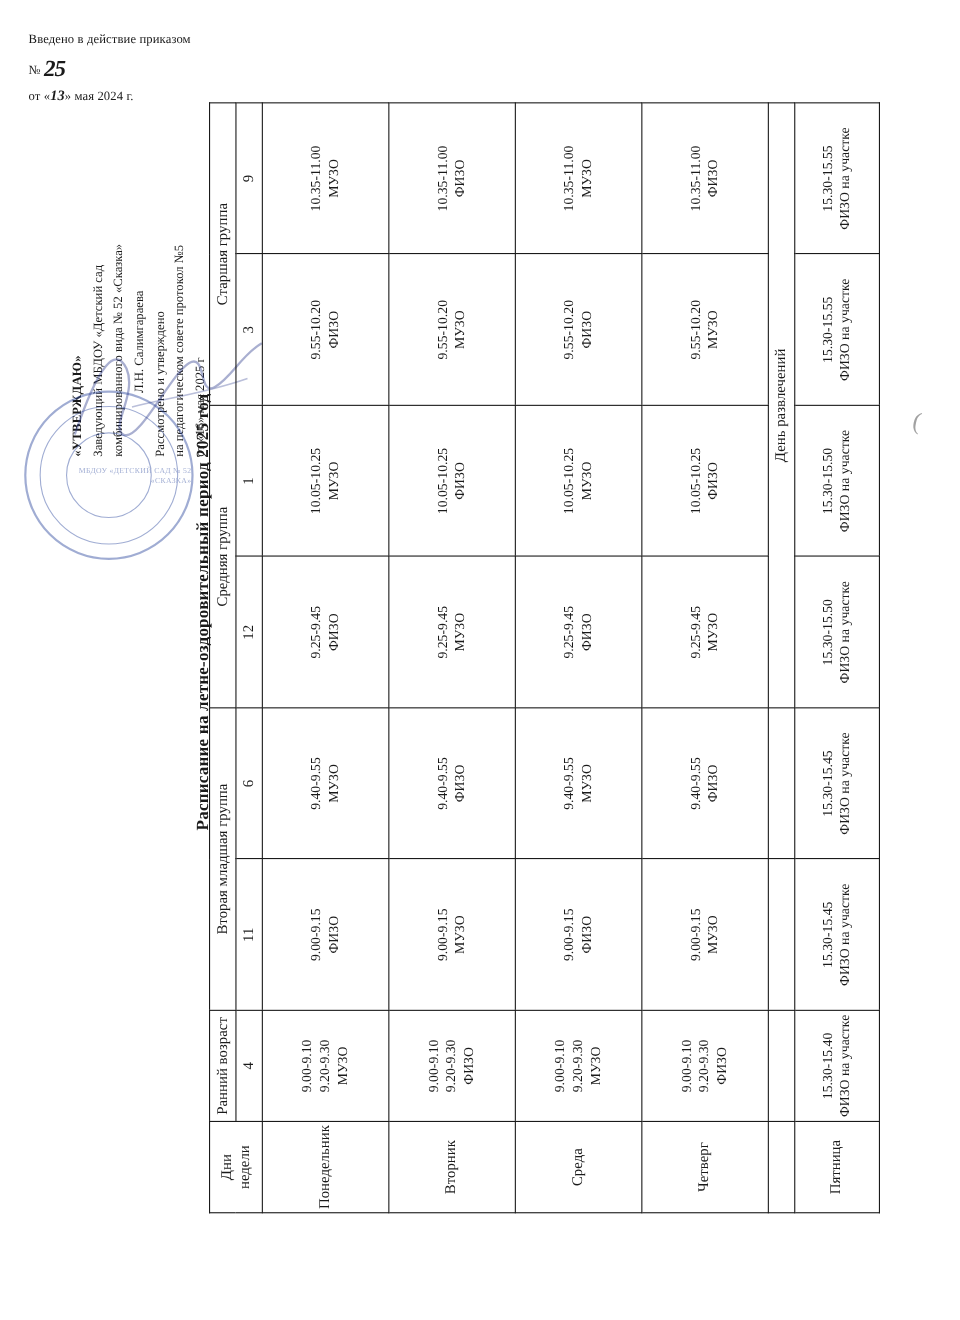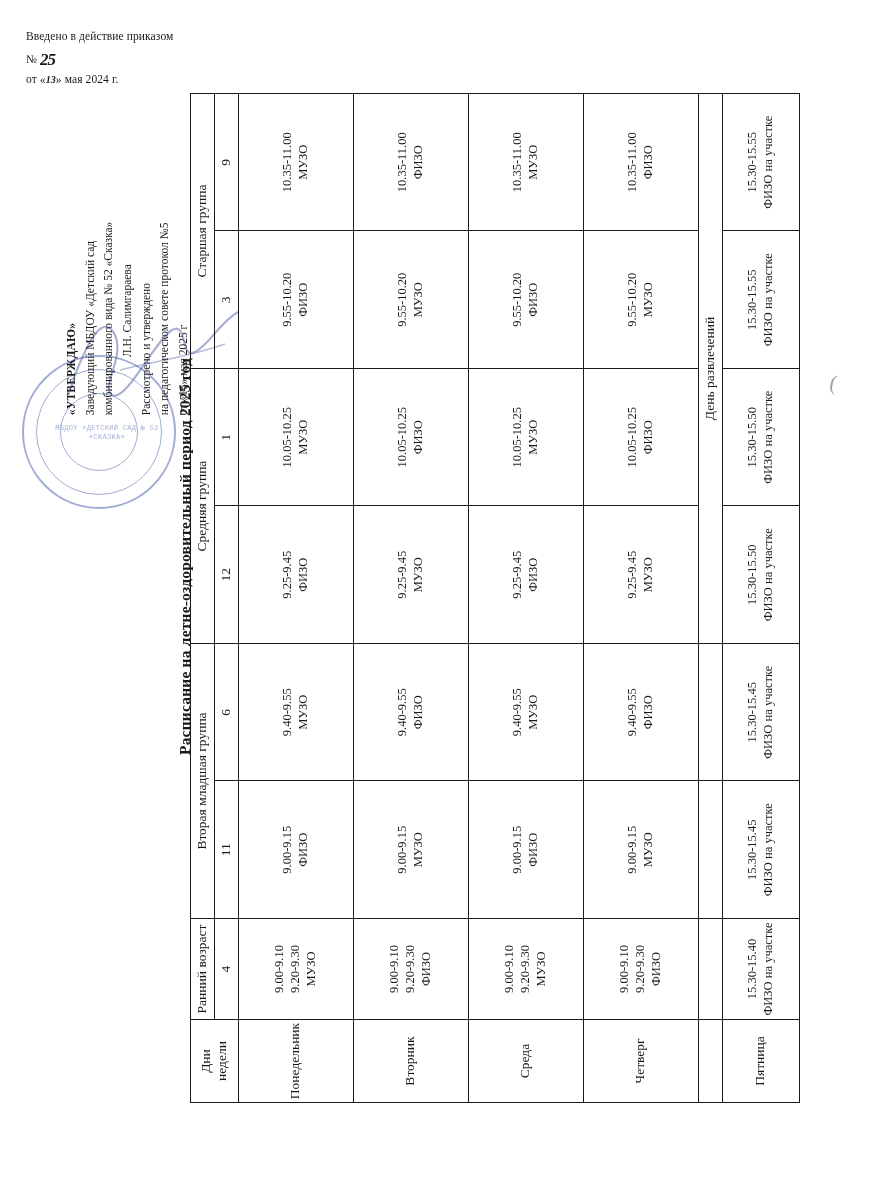--- a/index.html
+++ b/index.html
@@ -24,31 +24,31 @@
     width: 150px;
     font-size: 11.5px;
     line-height: 1.5;
     letter-spacing: 0.1px;
   }
   .order-note .line2 {
     white-space: nowrap;
   }
   .order-num {
     font-family: "Liberation Serif", serif;
-    font-size: 17px;
+    font-size: 21px;
     font-style: italic;
     font-weight: bold;
     position: relative;
     top: 2px;
     letter-spacing: -1px;
   }
   .order-date-num {
     font-style: italic;
     font-weight: bold;
-    font-size: 10px;
+    font-size: 13px;
   }
 
   
   .approval {
     position: absolute;
     left: -23px;
     top: 200px;
     width: 300px;
     transform: rotate(-90deg);
     transform-origin: center center;
@@ -89,26 +89,25 @@
     position: absolute;
     left: 36px; top: 36px; right: 36px; bottom: 36px;
     border: 1px solid #2e4a9e;
     border-radius: 50%;
   }
   .stamp-txt {
     position: absolute;
     left: 16px; right: 0;
     top: 50%;
     margin-top: -8px;
-    text-align: center;
+    text-align: right;
     font-size: 7px;
     color: #2e4a9e;
     letter-spacing: .3px;
     line-height: 1.35;
-    font-family: Liberation Mono, monospace;
   }
   .sign-scribble {
     position: absolute;
     left: 60px;
     top: 300px;
     width: 190px;
     height: 120px;
     opacity: .5;
     pointer-events: none;
   }

